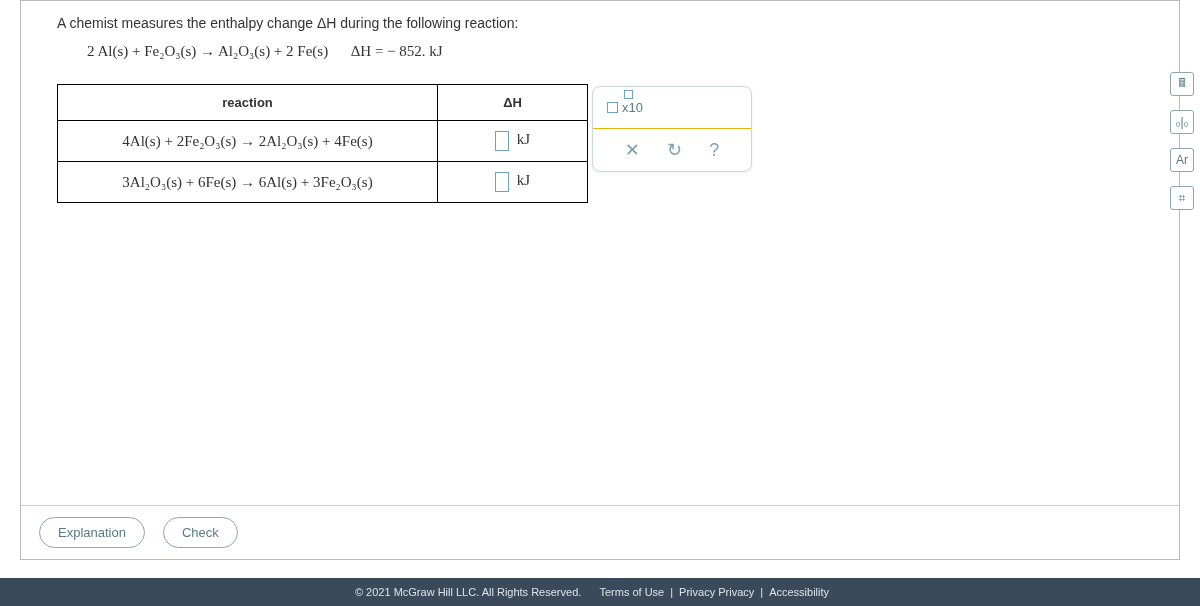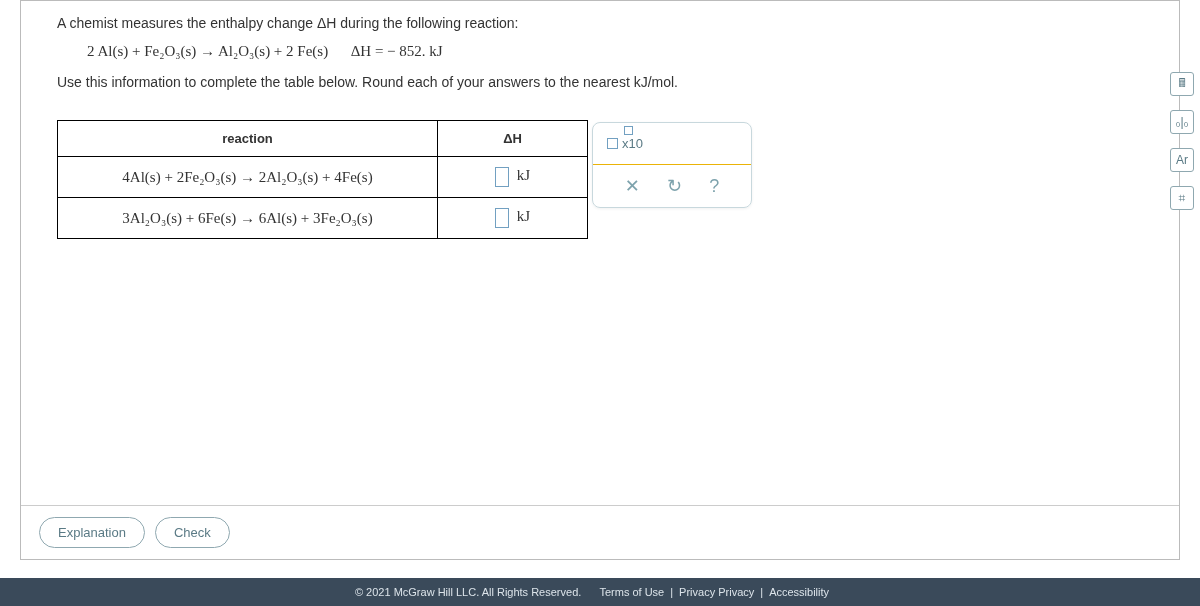--- a/index.html
+++ b/index.html
@@ -110,20 +110,21 @@
     cursor: pointer;
   }
   .bottom-bar {
     position: absolute;
     bottom: 0; left: 0; right: 0;
     height: 54px;
     border-top: 1px solid #ccc;
     display: flex;
     align-items: center;
     padding: 0 18px;
+    gap: 8px;
   }
   .exp-btn, .chk-btn {
     border: 1px solid #8fa8b0;
     border-radius: 18px;
     padding: 7px 18px;
     font-size: 13px;
     color: #5a7a85;
     background: #fff;
     cursor: pointer;
     margin-right: 10px;
@@ -159,21 +160,20 @@
 
   <div class="question-area">
     <div class="question-text">A chemist measures the enthalpy change ΔH during the following reaction:</div>
 
     <div class="reaction-line">
       <span>2 Al(s)  +  Fe₂O₃(s) → Al₂O₃(s)  +  2 Fe(s)</span>
       &nbsp;&nbsp;&nbsp;&nbsp;
       <span>ΔH = − 852.  kJ</span>
     </div>
 
-    <div class="instruct">Use this information to complete the table below. Round each of your answers to the nearest kJ/mol.</div>
   </div>
 
   <div class="content-row">
 
     <table class="react-table">
       <tbody>
           <tr>
         <th class="reaction-cell">reaction</th>
         <th class="dh-cell">ΔH</th>
       </tr>

